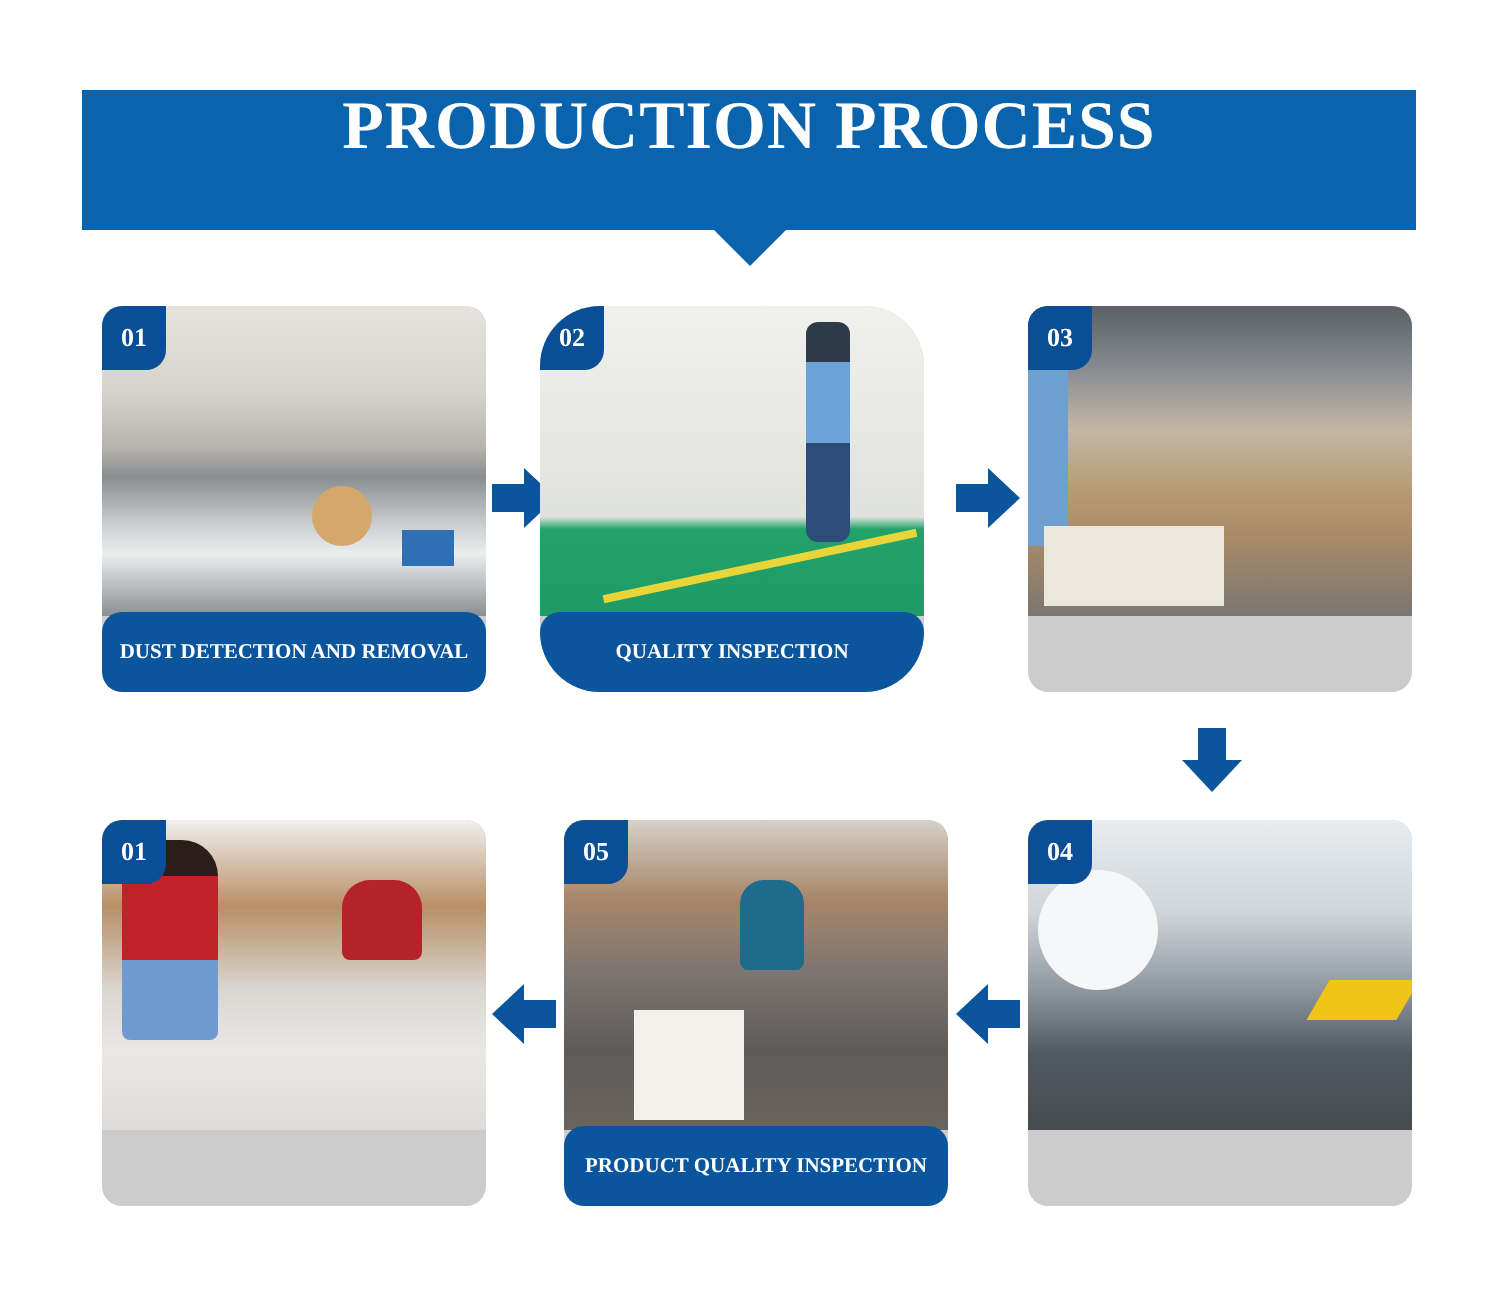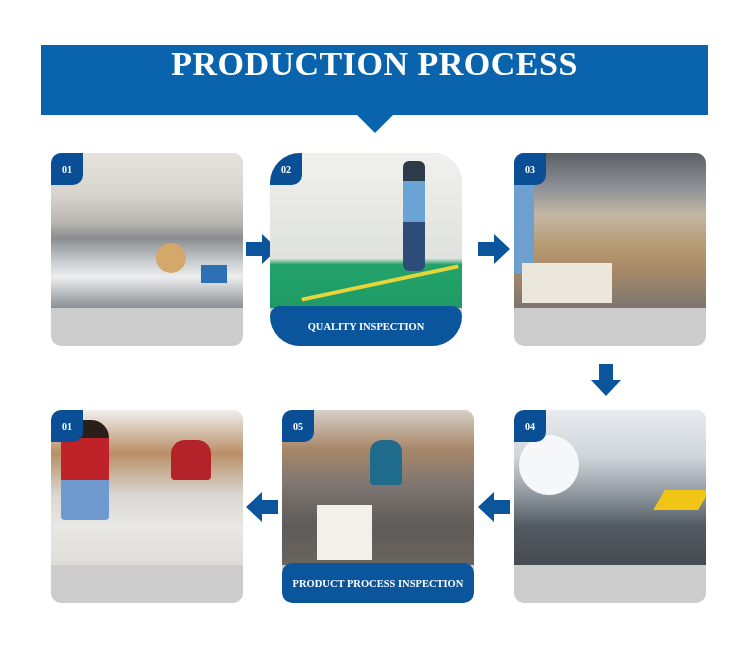--- a/index.html
+++ b/index.html
@@ -22,21 +22,21 @@
   }
 
   .card {
     position: absolute; width: 192px; height: 193px;
     border-radius: 10px; overflow: hidden; background: #ccc;
   }
   .card .photo { position: absolute; left: 0; top: 0; width: 100%; height: 155px; }
   .card .num {
     position: absolute; left: 0; top: 0; width: 32px; height: 32px;
     background: #0a4f96; border-radius: 8px 0 10px 0;
-    color: #fff; font-weight: bold; font-size: 10px;
+    color: #fff; font-weight: bold; font-size: 13px;
     display: flex; align-items: center; justify-content: center;
   }
   .card .label-bar {
     position: absolute; left: 0; bottom: 0; width: 100%; height: 40px;
     background: #0a559c; border-radius: 10px;
     display: flex; align-items: center; justify-content: center;
     color: #fff; font-weight: bold; font-size: 10.5px; text-align: center;
   }
 
   .arrow { position: absolute; }
@@ -77,20 +77,21 @@
 <body>
 
 <div class="banner">
   <span class="banner-title">PRODUCTION PROCESS</span>
 </div>
 <div class="banner-pointer"></div>
 
 <div class="card" style="left:51px; top:153px;">
   <div class="photo scene-1"></div>
   <div class="num">01</div>
+  <div class="label-bar">DUST DETECTION AND REMOVAL</div>
 </div>
 
 <div class="arrow" style="left:246px; top:234px;">
   <svg width="32" height="30" viewBox="0 0 32 30">
       <polygon points="0,8 16,8 16,0 32,15 16,30 16,22 0,22" fill="#0a559c"></polygon>
     </svg>
 </div>
 
 <div class="card" style="left:270px; top:153px;border-radius:30px;">
   <div class="photo scene-2"></div>
@@ -122,21 +123,21 @@
 
 <div class="arrow" style="left:246px; top:492px;">
   <svg width="32" height="30" viewBox="0 0 32 30">
       <polygon points="32,8 16,8 16,0 0,15 16,30 16,22 32,22" fill="#0a559c"></polygon>
     </svg>
 </div>
 
 <div class="card" style="left:282px; top:410px;">
   <div class="photo scene-5"></div>
   <div class="num">05</div>
-  <div class="label-bar">PRODUCT PROCESS INSPECTION</div>
+  <div class="label-bar">PRODUCT QUALITY INSPECTION</div>
 </div>
 
 <div class="arrow" style="left:478px; top:492px;">
   <svg width="32" height="30" viewBox="0 0 32 30">
       <polygon points="32,8 16,8 16,0 0,15 16,30 16,22 32,22" fill="#0a559c"></polygon>
     </svg>
 </div>
 
 <div class="card" style="left:514px; top:410px;">
   <div class="photo scene-4"></div>

